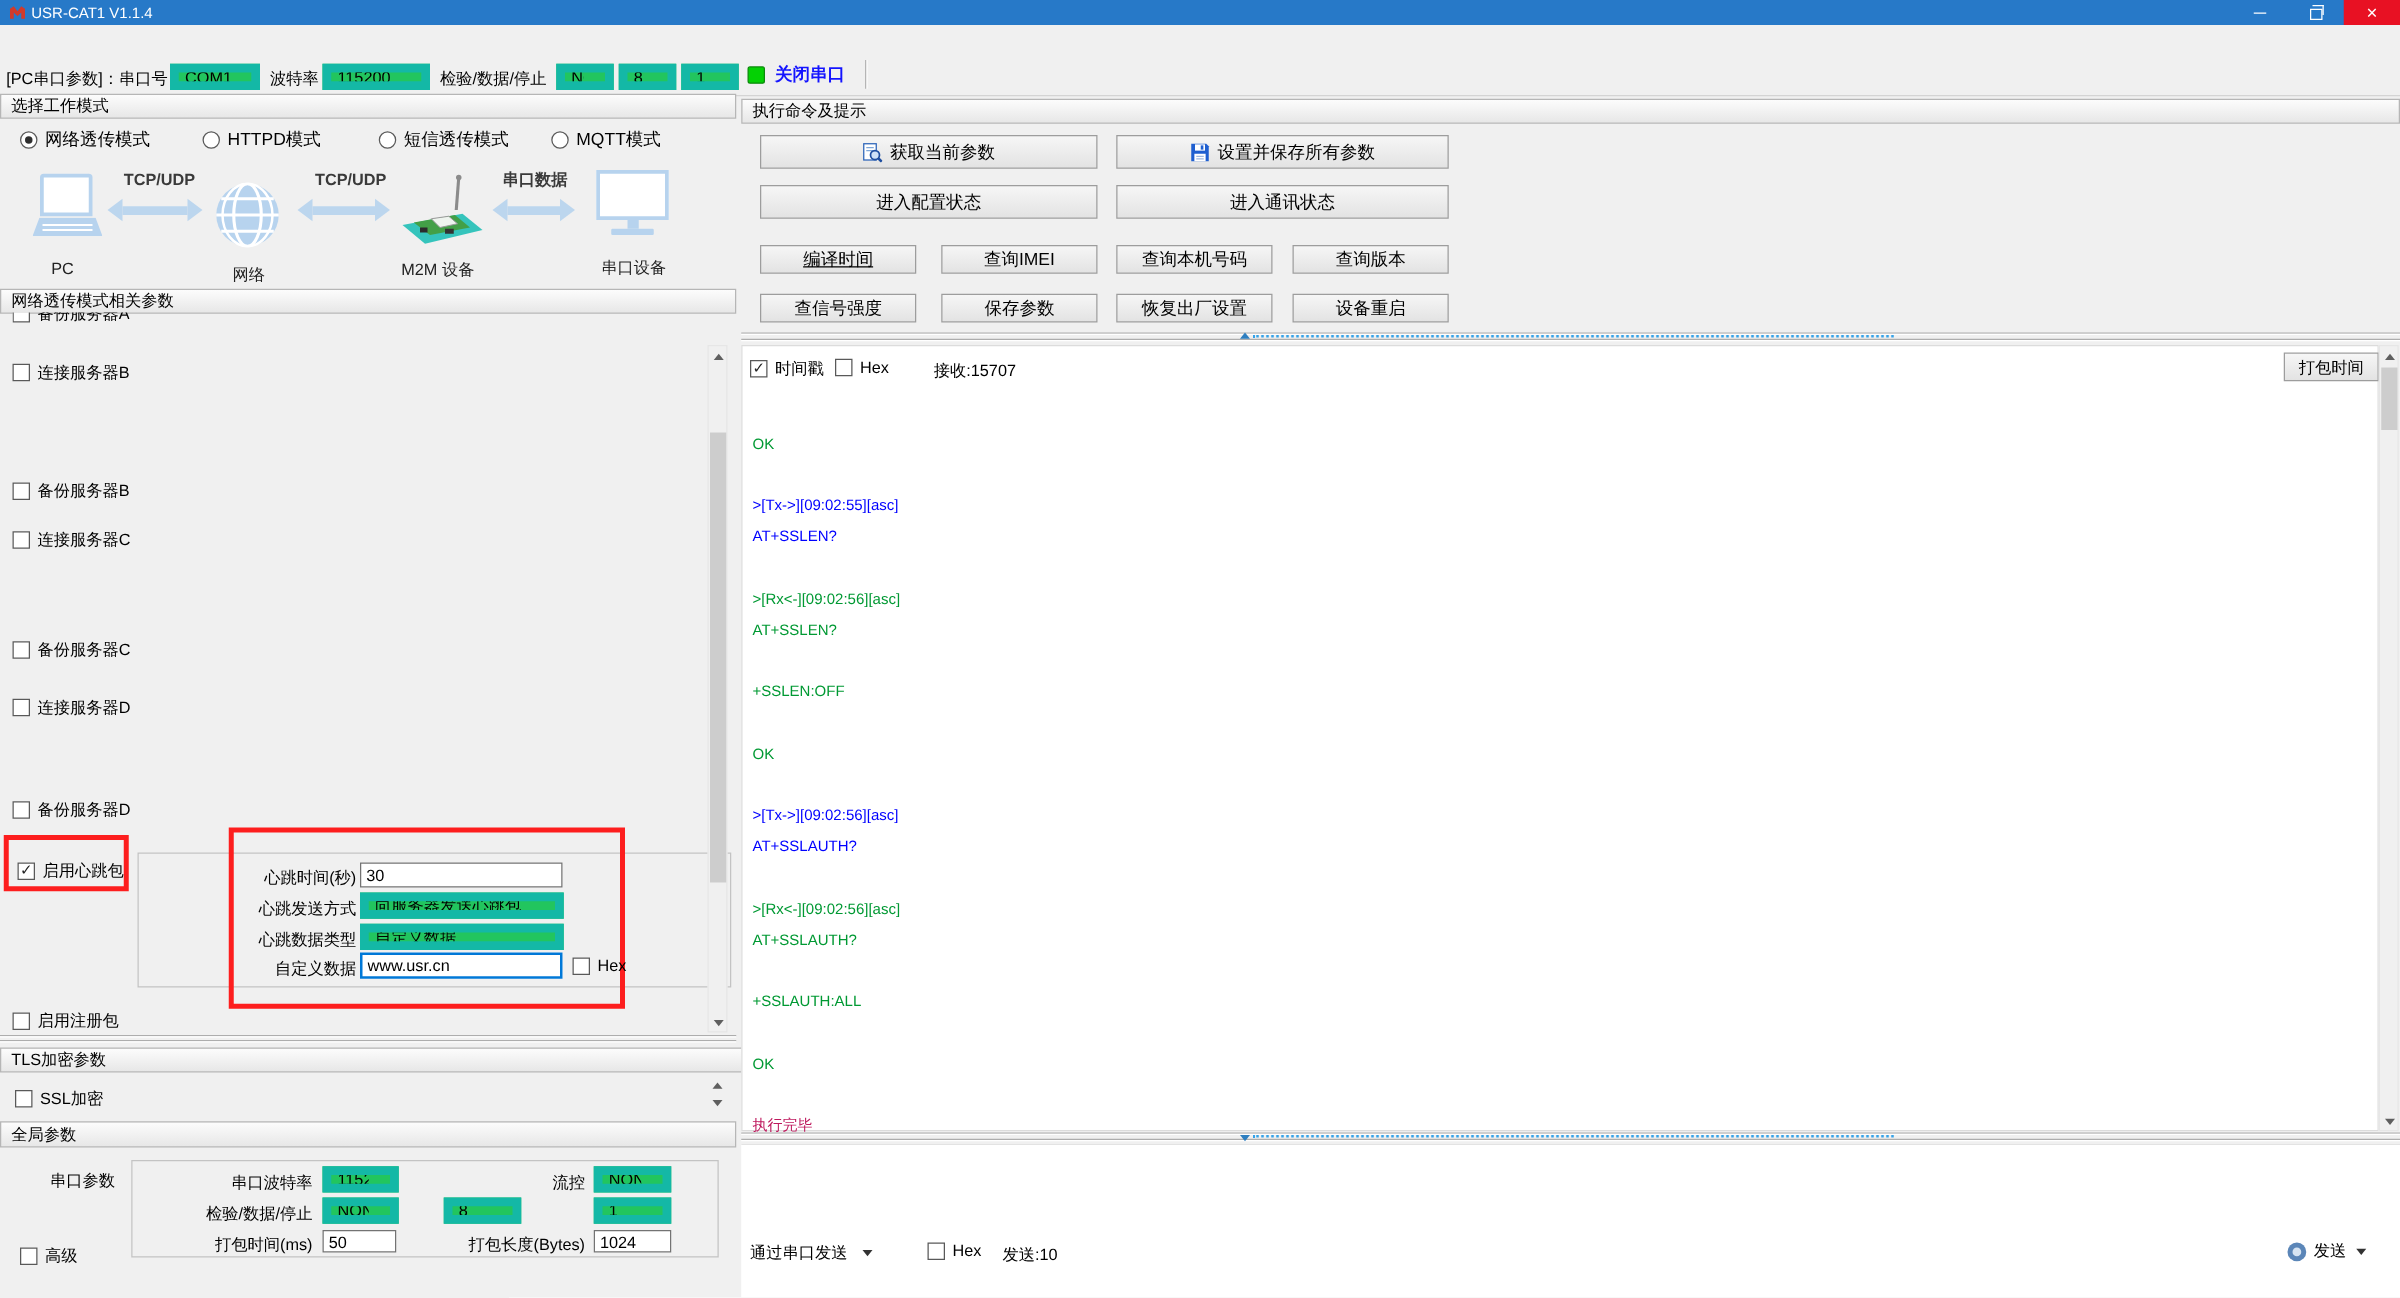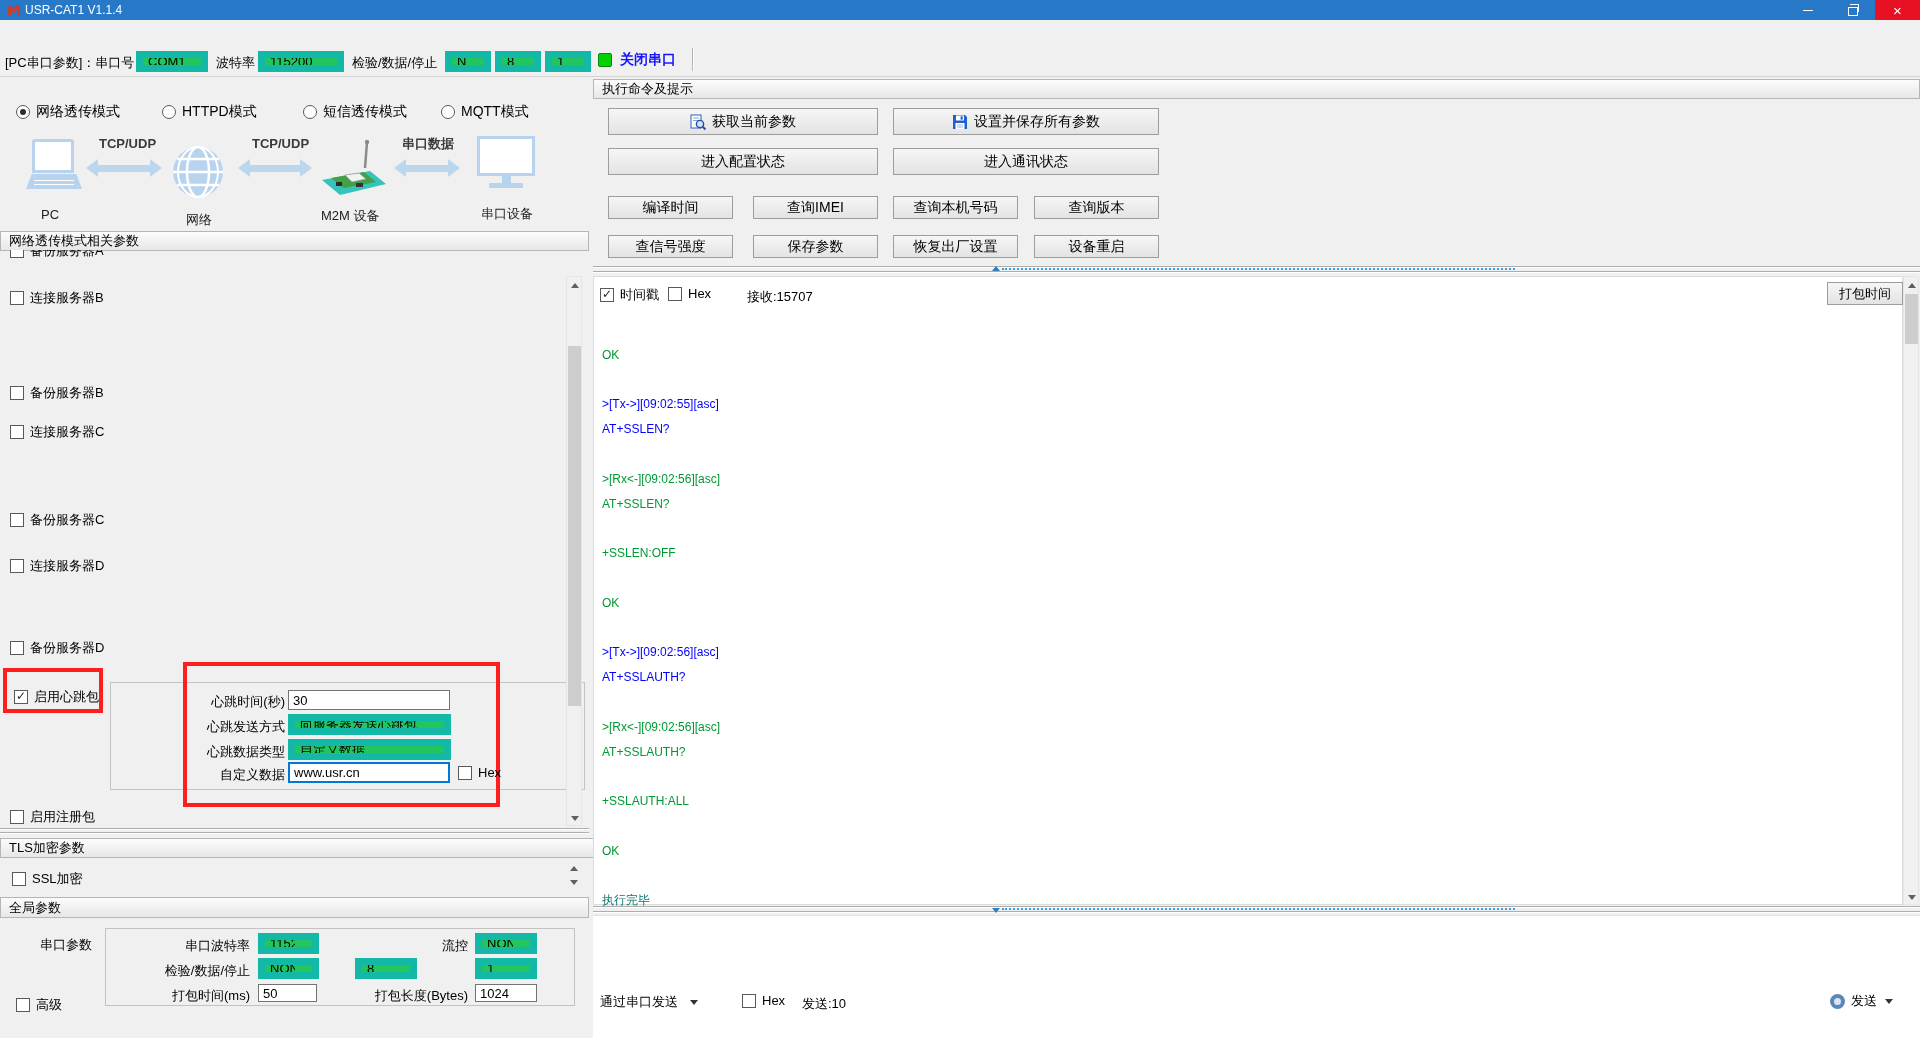--- a/index.html
+++ b/index.html
@@ -86,21 +86,21 @@
   .dotline{position:absolute;border-top:2px dotted #35a2e8}
   .htri-up{position:absolute;width:0;height:0;border-left:4px solid transparent;border-right:4px solid transparent;border-bottom:5px solid #2e7fc0}
   .htri-down{position:absolute;width:0;height:0;border-left:4px solid transparent;border-right:4px solid transparent;border-top:5px solid #2e7fc0}
 
   
   .logbox{position:absolute;left:593px;top:276px;width:1310px;height:629px;background:#fff;border:1px solid #dcdcdc;box-sizing:border-box}
   #log-lines{position:absolute;left:602px;top:318px;width:1290px}
   .log-line{height:24.8px;line-height:24.8px;font-size:12px;white-space:pre}
   .log-line.tx{color:var(--tx-text,#0000ff)}
   .log-line.rx{color:var(--rx-text,#009933)}
-  .log-line.info{color:#0f766e}
+  .log-line.info{color:#be185d}
   .sendbox{position:absolute;left:593px;top:915px;width:1327px;height:123px;background:#fff;border-top:1px solid #e3e3e3}
   .server-row{position:absolute;left:10px;display:flex;align-items:center;gap:6px;height:16px;white-space:nowrap}
   .server-row.clipped{clip-path:inset(7px 0 0 0)}
   .send-icon{width:15px;height:15px;border-radius:50%;background:#5b86b8;position:relative;flex:none}
   .send-icon::after{content:"";position:absolute;left:4px;top:4px;width:7px;height:7px;border-radius:50%;background:#d7e4f2}
   .caret{display:inline-block;width:0;height:0;border-left:4px solid transparent;border-right:4px solid transparent;border-top:5px solid #333;margin-left:6px}
 </style>
 </head>
 <body>
 
@@ -146,20 +146,23 @@
       </div>
   </div>
   <div class="close-serial">
     <span class="led"></span>
     <span class="txt">关闭串口</span>
   </div>
   <div class="vsep"></div>
 
   <div class="layer">
 
+    <div class="hdr" style="left:0;top:75px;width:589px">
+      <span>选择工作模式</span>
+    </div>
 
     <div class="cbrow" style="left:16px;top:103px">
       <span class="radio on" id="radio-0"></span>
       <span style="font-size:14px">网络透传模式</span>
     </div>
     <div class="cbrow" style="left:162px;top:103px">
       <span class="radio" id="radio-1"></span>
       <span style="font-size:14px">HTTPD模式</span>
     </div>
     <div class="cbrow" style="left:303px;top:103px">
@@ -368,21 +371,21 @@
       <span>设置并保存所有参数</span>
     </div>
     <div class="btn" style="left:608px;top:148px;width:270px;height:27px">
       <span>进入配置状态</span>
     </div>
     <div class="btn" style="left:893px;top:148px;width:266px;height:27px">
       <span>进入通讯状态</span>
     </div>
 
     <div class="layer" id="small-buttons">
-        <div class="btn small-btn" style="left: 608px; top: 196px;">编译时间</div>
+        <div class="btn small-btn" style="left: 608px; top: 196px; text-decoration: underline;">编译时间</div>
         <div class="btn small-btn" style="left: 753px; top: 196px;">查询IMEI</div>
         <div class="btn small-btn" style="left: 893px; top: 196px;">查询本机号码</div>
         <div class="btn small-btn" style="left: 1034px; top: 196px;">查询版本</div>
         <div class="btn small-btn" style="left: 608px; top: 235px;">查信号强度</div>
         <div class="btn small-btn" style="left: 753px; top: 235px;">保存参数</div>
         <div class="btn small-btn" style="left: 893px; top: 235px;">恢复出厂设置</div>
         <div class="btn small-btn" style="left: 1034px; top: 235px;">设备重启</div>
       </div>
 
     <div class="groove" style="left:593px;top:266px;width:1327px"></div>

